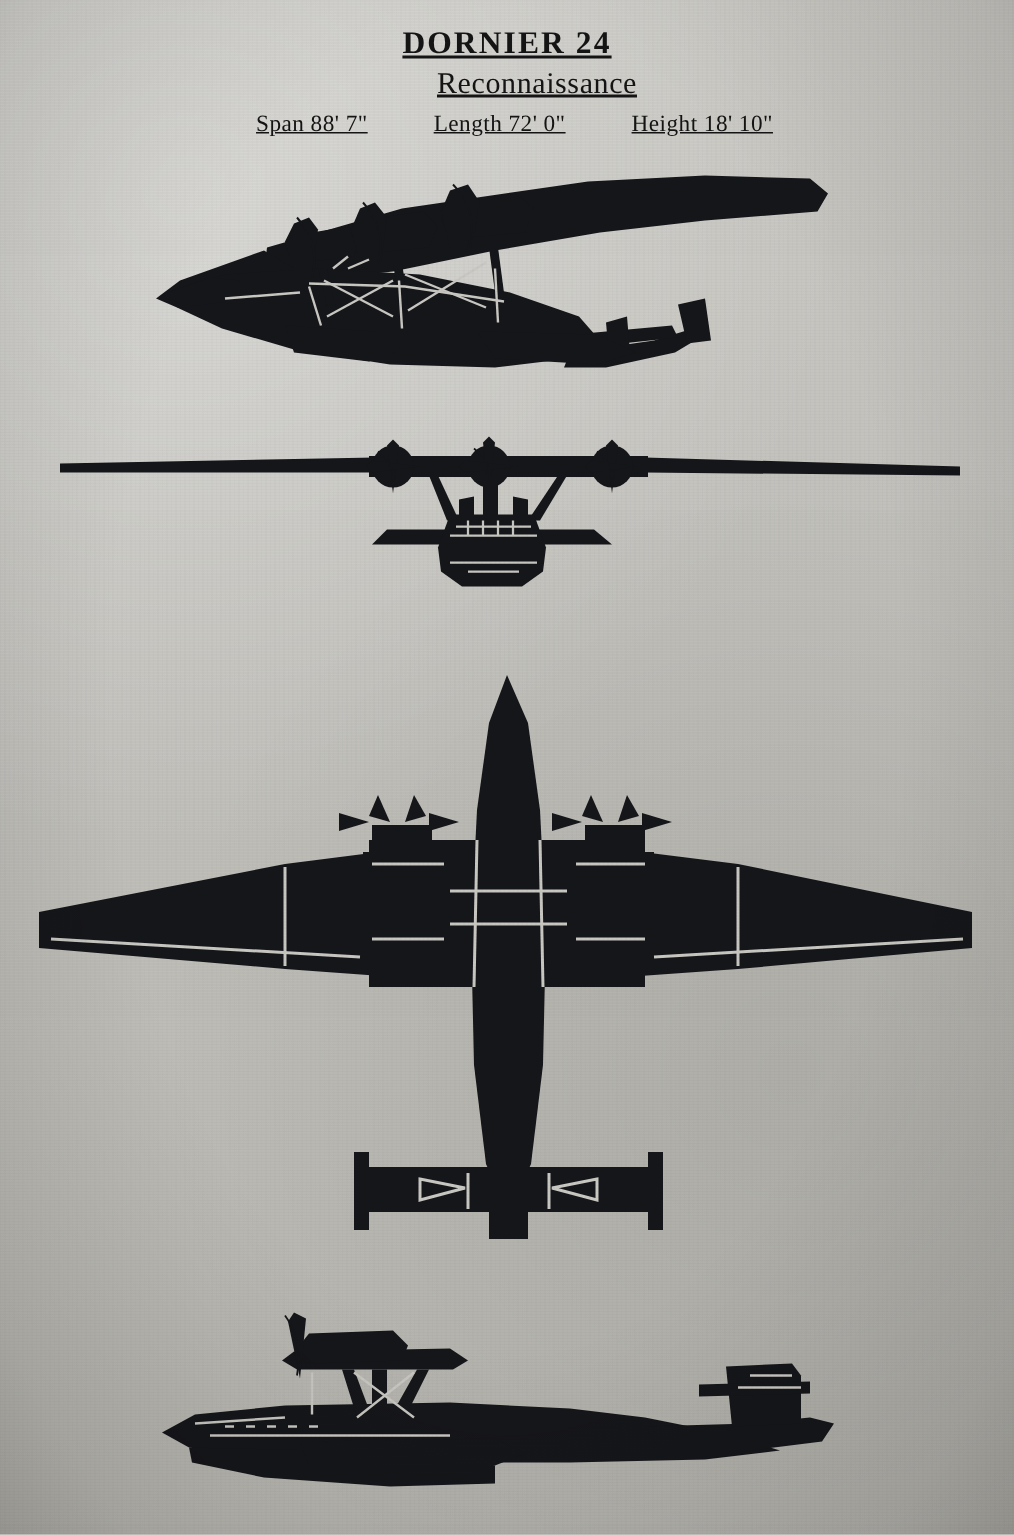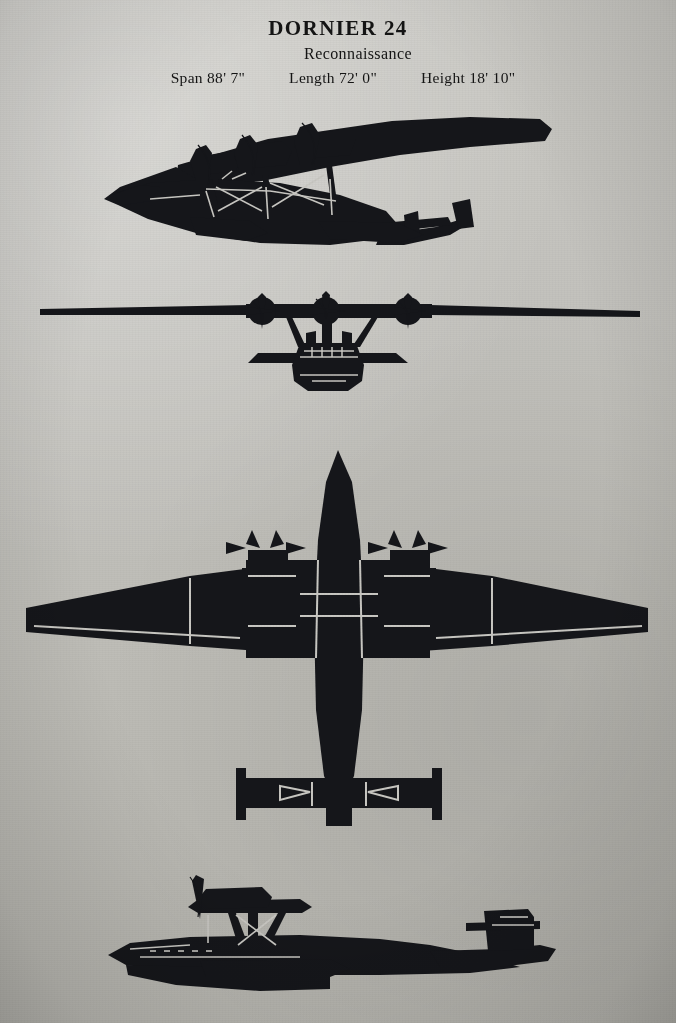--- a/index.html
+++ b/index.html
@@ -37,31 +37,32 @@
     background: radial-gradient(ellipse at 50% 45%, rgba(0,0,0,0) 55%, rgba(0,0,0,0.10) 88%, rgba(0,0,0,0.18) 100%);
   }
 
   .header {
     position: absolute;
     top: 0;
     left: 0;
     width: 676px;
     text-align: center;
     z-index: 5;
+    text-decoration: underline;
   }
   .title {
     margin-top: 16px;
     font-size: 21px;
     font-weight: bold;
     letter-spacing: 1.4px;
     font-family: "Liberation Serif", serif;
   }
   .subtitle {
     margin-top: 4px;
-    font-size: 16px;
+    font-size: 20px;
     letter-spacing: 0.4px;
     padding-left: 40px;
   }
   .dims {
     margin-top: 6px;
     font-size: 15.5px;
     letter-spacing: 0.3px;
     display: flex;
     justify-content: center;
     gap: 44px;

